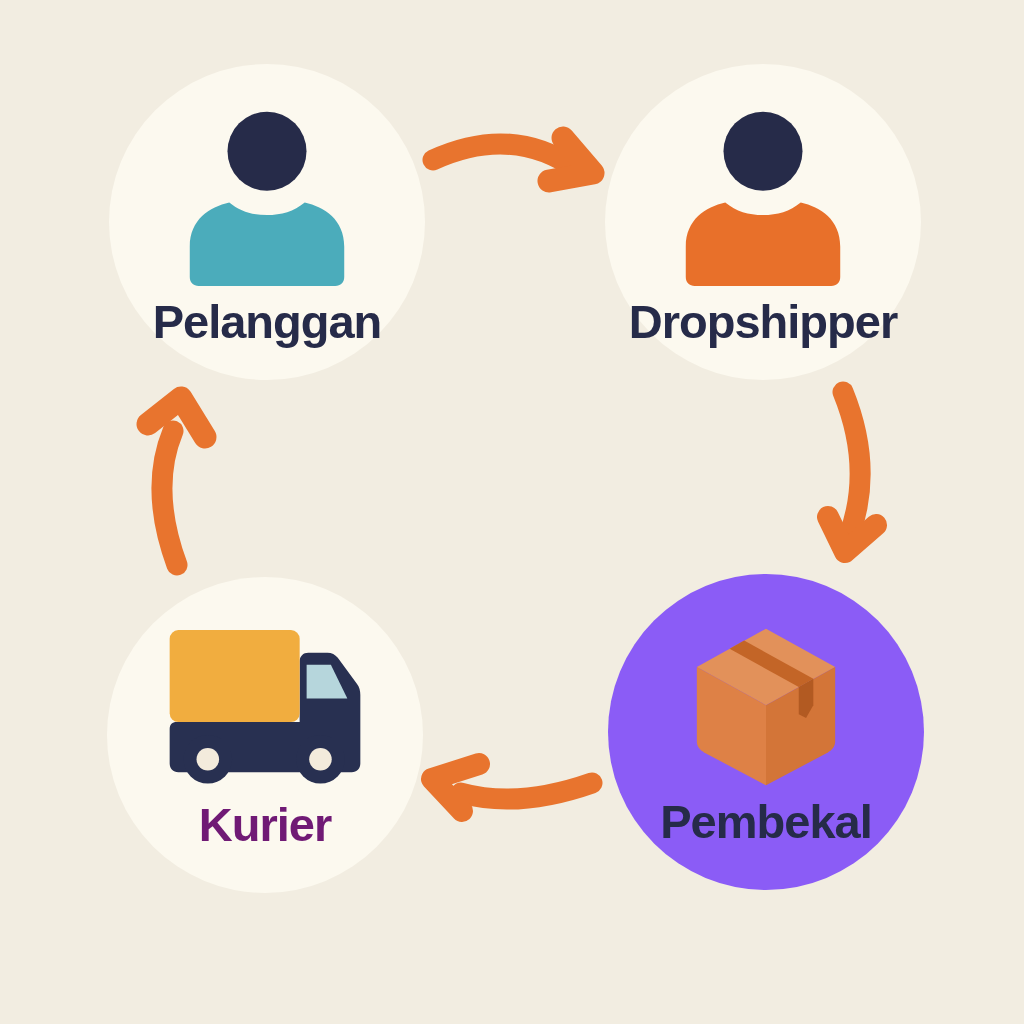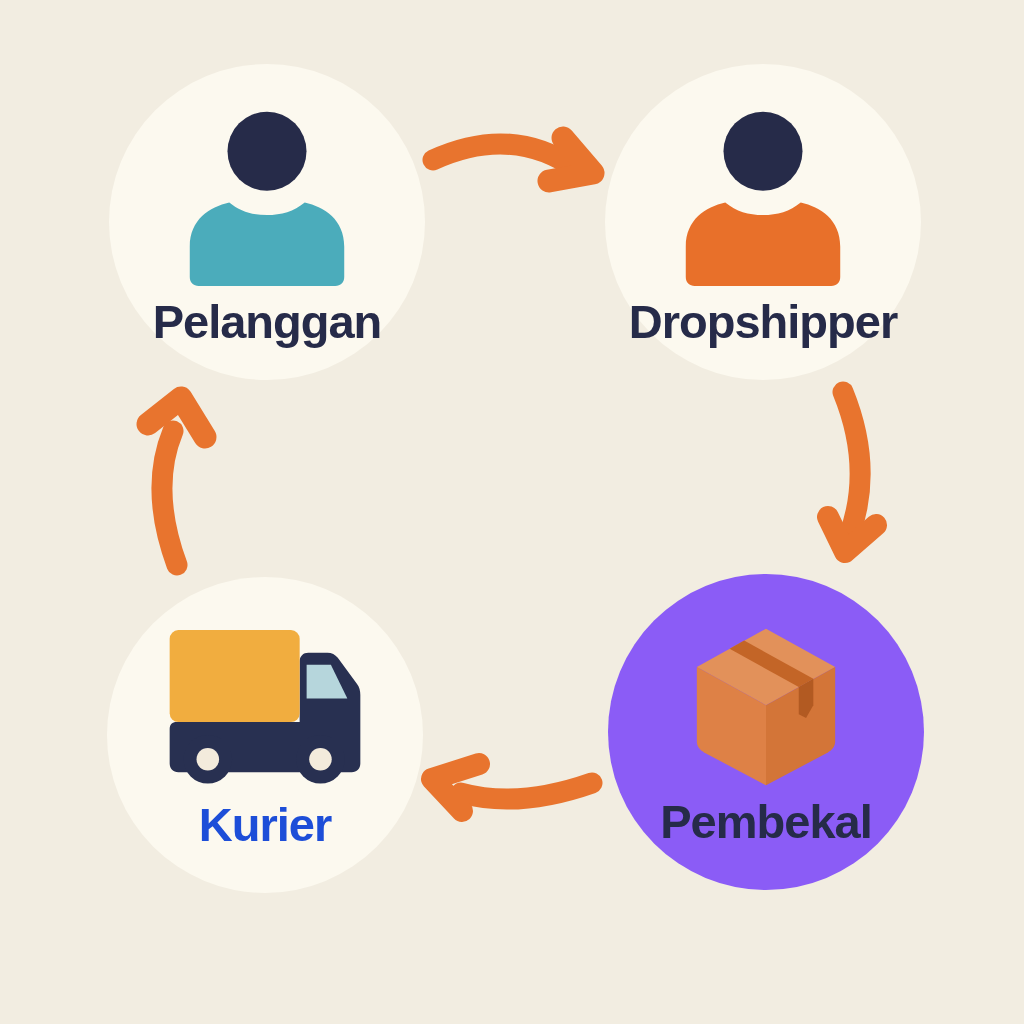--- a/index.html
+++ b/index.html
@@ -104,16 +104,16 @@
   <div class="node node-bottom node-kurier" style="background-color: rgb(252, 249, 239);">
     <svg class="icon icon-truck" viewBox="0 0 240 190">
       <path d="M 18 114 L 160 114 L 160 44 C 160 38 164 34 170 34 L 192 34 C 197 34 201 36 204 40 L 226 70 C 229 74 230 78 230 83 L 230 162 C 230 168 226 172 220 172 L 20 172 C 14 172 10 168 10 162 L 10 122 C 10 117 13 114 18 114 Z" fill="#283051"></path>
       <rect x="10" y="8" width="150" height="106" rx="10" fill="#F1AD3F"></rect>
       <path d="M 168 48 L 196 48 L 215 87 L 168 87 Z" fill="#B6D6DC"></path>
       <circle cx="54" cy="157" r="28" fill="#283051"></circle>
       <circle cx="54" cy="157" r="13" fill="#F3EBDC"></circle>
       <circle cx="184" cy="157" r="28" fill="#283051"></circle>
       <circle cx="184" cy="157" r="13" fill="#F3EBDC"></circle>
     </svg>
-    <div class="node-label" style="color: #1d4ed8;">Kurier</div>
+    <div class="node-label" style="color: #701a75;">Kurier</div>
   </div>
 
 </div>
 
 </body></html>

